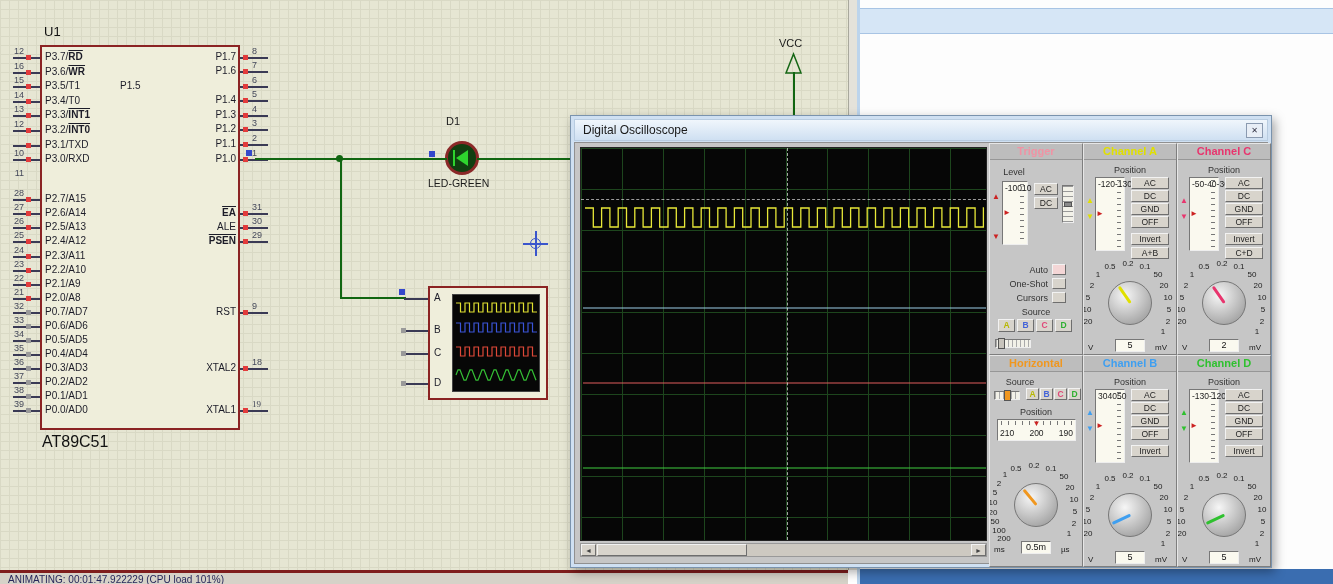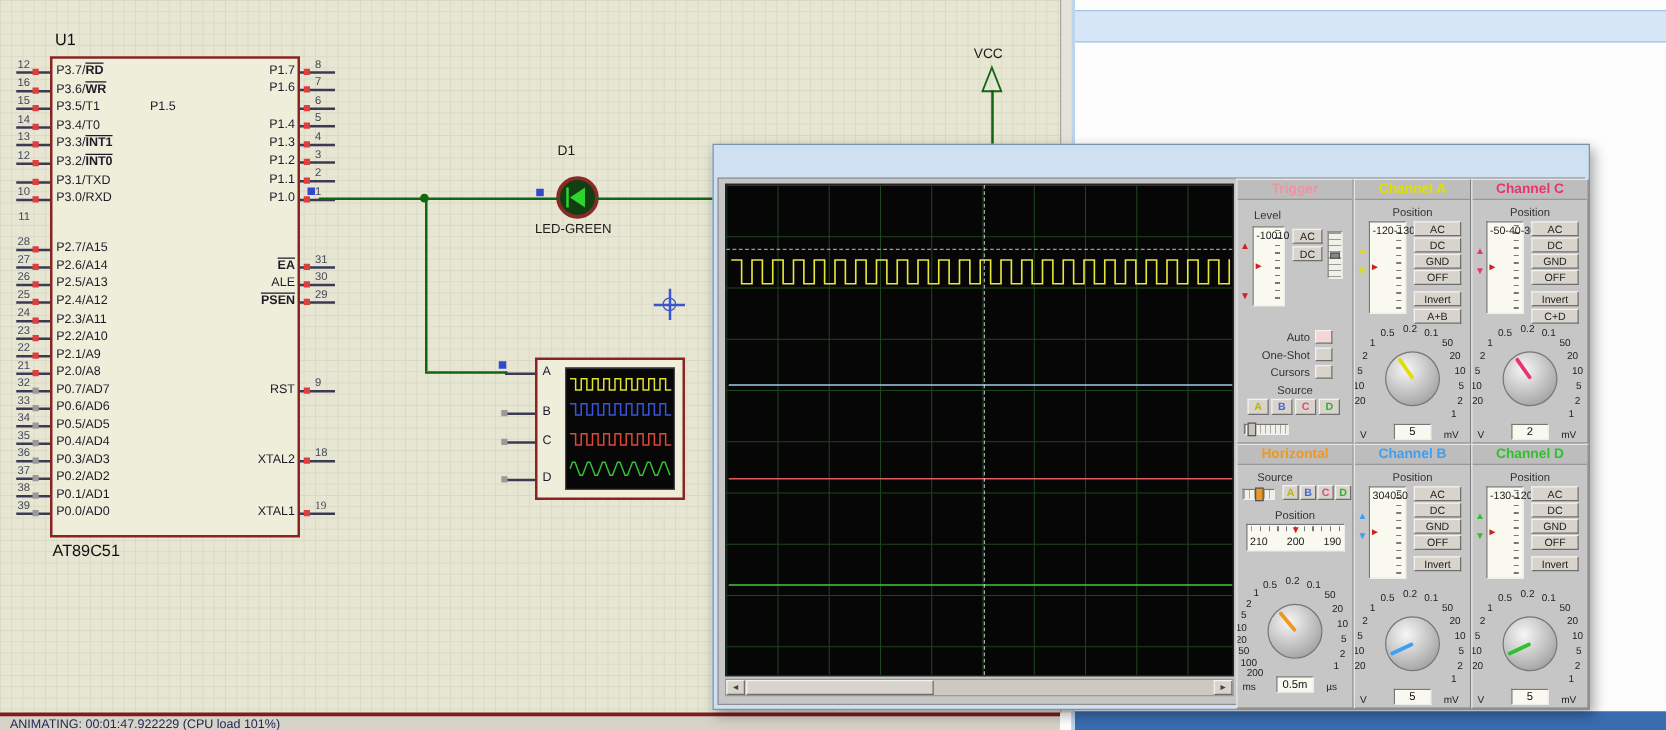--- a/index.html
+++ b/index.html
@@ -6,21 +6,21 @@
   html,body{width:1333px;height:584px;overflow:hidden;font-family:"Liberation Sans",sans-serif;background:#fff;position:relative;}
 
   
   #schematic{position:absolute;left:0;top:0;width:848px;height:570px;
     background-color:#e6e6d3;
     background-image:linear-gradient(#d9d9c5 1px,transparent 1px),linear-gradient(90deg,#d9d9c5 1px,transparent 1px);
     background-size:9px 9px;overflow:hidden;z-index:0;}
   #edit-strip{position:absolute;left:848px;top:0;width:9px;height:570px;background:#e4e2da;border-left:1px solid #a8a89c;z-index:0;}
   #chip{position:absolute;left:40px;top:45px;width:200px;height:385px;border:2px solid #8b2323;background:#efeedb;}
   .chip-ref{position:absolute;left:44px;top:24px;font-size:13px;color:#111;}
-  .chip-val{position:absolute;left:42px;top:433px;font-size:13px;color:#111;}
+  .chip-val{position:absolute;left:42px;top:433px;font-size:16px;color:#111;}
   .pinline{position:absolute;height:1.5px;background:#3a3a55;}
   .pinsq{position:absolute;width:5px;height:5px;}
   .pinnum{position:absolute;font-size:9px;color:#44485a;line-height:10px;}
   .pinlabel{position:absolute;font-size:10px;color:#1c1c28;height:12px;line-height:12px;white-space:nowrap;}
   .ov{text-decoration:overline;font-weight:bold;}
   .wire{position:absolute;background:#116611;}
   .probe{position:absolute;width:6px;height:6px;background:#3448cc;}
   .junction{position:absolute;width:7px;height:7px;border-radius:50%;background:#116611;}
   #led{position:absolute;left:445px;top:141px;width:34px;height:34px;border:3px solid #8b2828;border-radius:50%;background:#113f11;display:flex;align-items:center;justify-content:center;}
   .schem-label{position:absolute;font-size:11px;color:#1a1a1a;white-space:nowrap;}
@@ -293,20 +293,26 @@
 <div id="statusbar">
   <span>ANIMATING: 00:01:47.922229 (CPU load 101%)</span>
 </div>
 
 <div id="right-window">
   <div class="rw-top"></div>
   <div class="rw-bottom"></div>
 </div>
 
 <div id="scope-win">
+  <div class="titlebar">
+    <span class="title">Digital Oscilloscope</span>
+    <div class="closebtn">
+      <span>✕</span>
+    </div>
+  </div>
   <div class="client">
     <div id="scope-display">
       <div class="trig-hline"></div>
       <div class="cursor-vline"></div>
       <svg id="traces" width="407" height="394">
           <path d="M4,60H12.3V79H20.6V60H28.900000000000002V79H37.2V60H45.5V79H53.8V60H62.099999999999994V79H70.39999999999999V60H78.69999999999999V79H86.99999999999999V60H95.29999999999998V79H103.59999999999998V60H111.89999999999998V79H120.19999999999997V60H128.49999999999997V79H136.79999999999998V60H145.1V79H153.4V60H161.70000000000002V79H170.00000000000003V60H178.30000000000004V79H186.60000000000005V60H194.90000000000006V79H203.20000000000007V60H211.50000000000009V79H219.8000000000001V60H228.1000000000001V79H236.40000000000012V60H244.70000000000013V79H253.00000000000014V60H261.3000000000001V79H269.60000000000014V60H277.90000000000015V79H286.20000000000016V60H294.50000000000017V79H302.8000000000002V60H311.1000000000002V79H319.4000000000002V60H327.7000000000002V79H336.0000000000002V60H344.30000000000024V79H352.60000000000025V60H360.90000000000026V79H369.2000000000003V60H377.5000000000003V79H385.8000000000003V60H394.1000000000003V79H402.4000000000003V60H403" stroke="#e8e838" fill="none" stroke-width="1.3"></path>
           <path d="M2,160H405" stroke="#9ccee8" fill="none" stroke-width="1.2"></path>
           <path d="M2,235H405" stroke="#e05c5c" fill="none" stroke-width="1.2"></path>
           <path d="M2,320H405" stroke="#3ecb3e" fill="none" stroke-width="1.2"></path>
         </svg>

